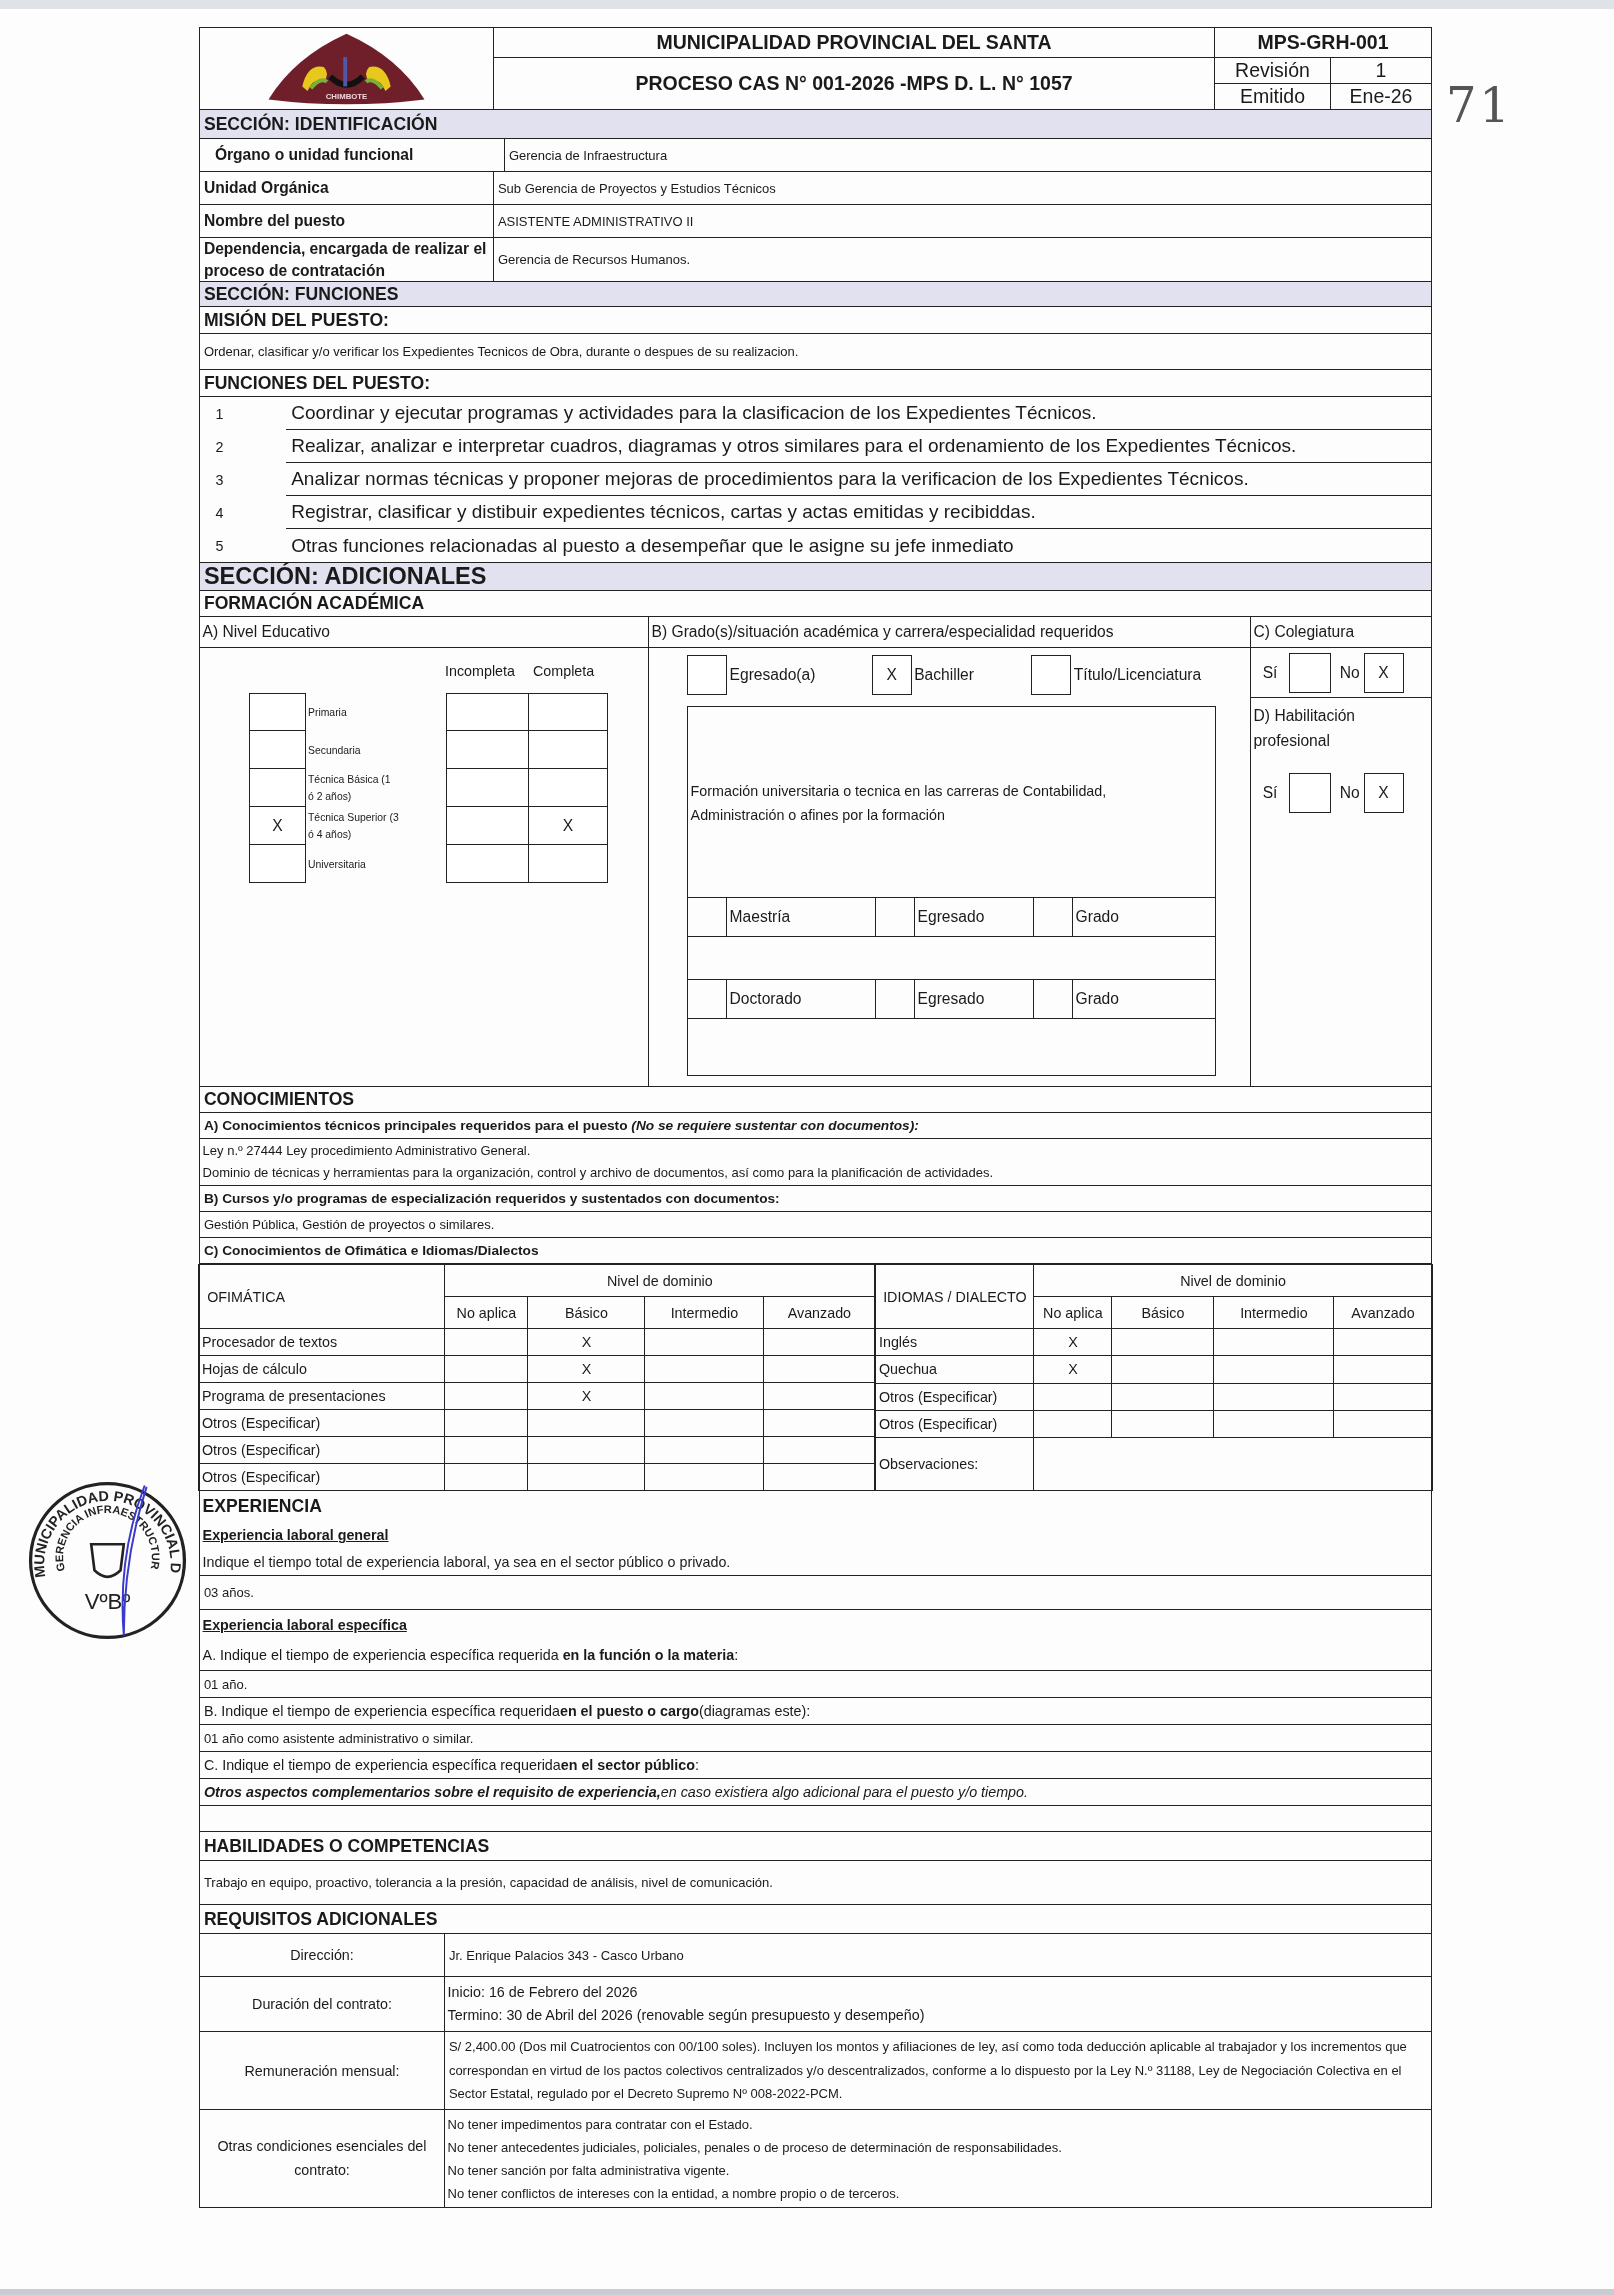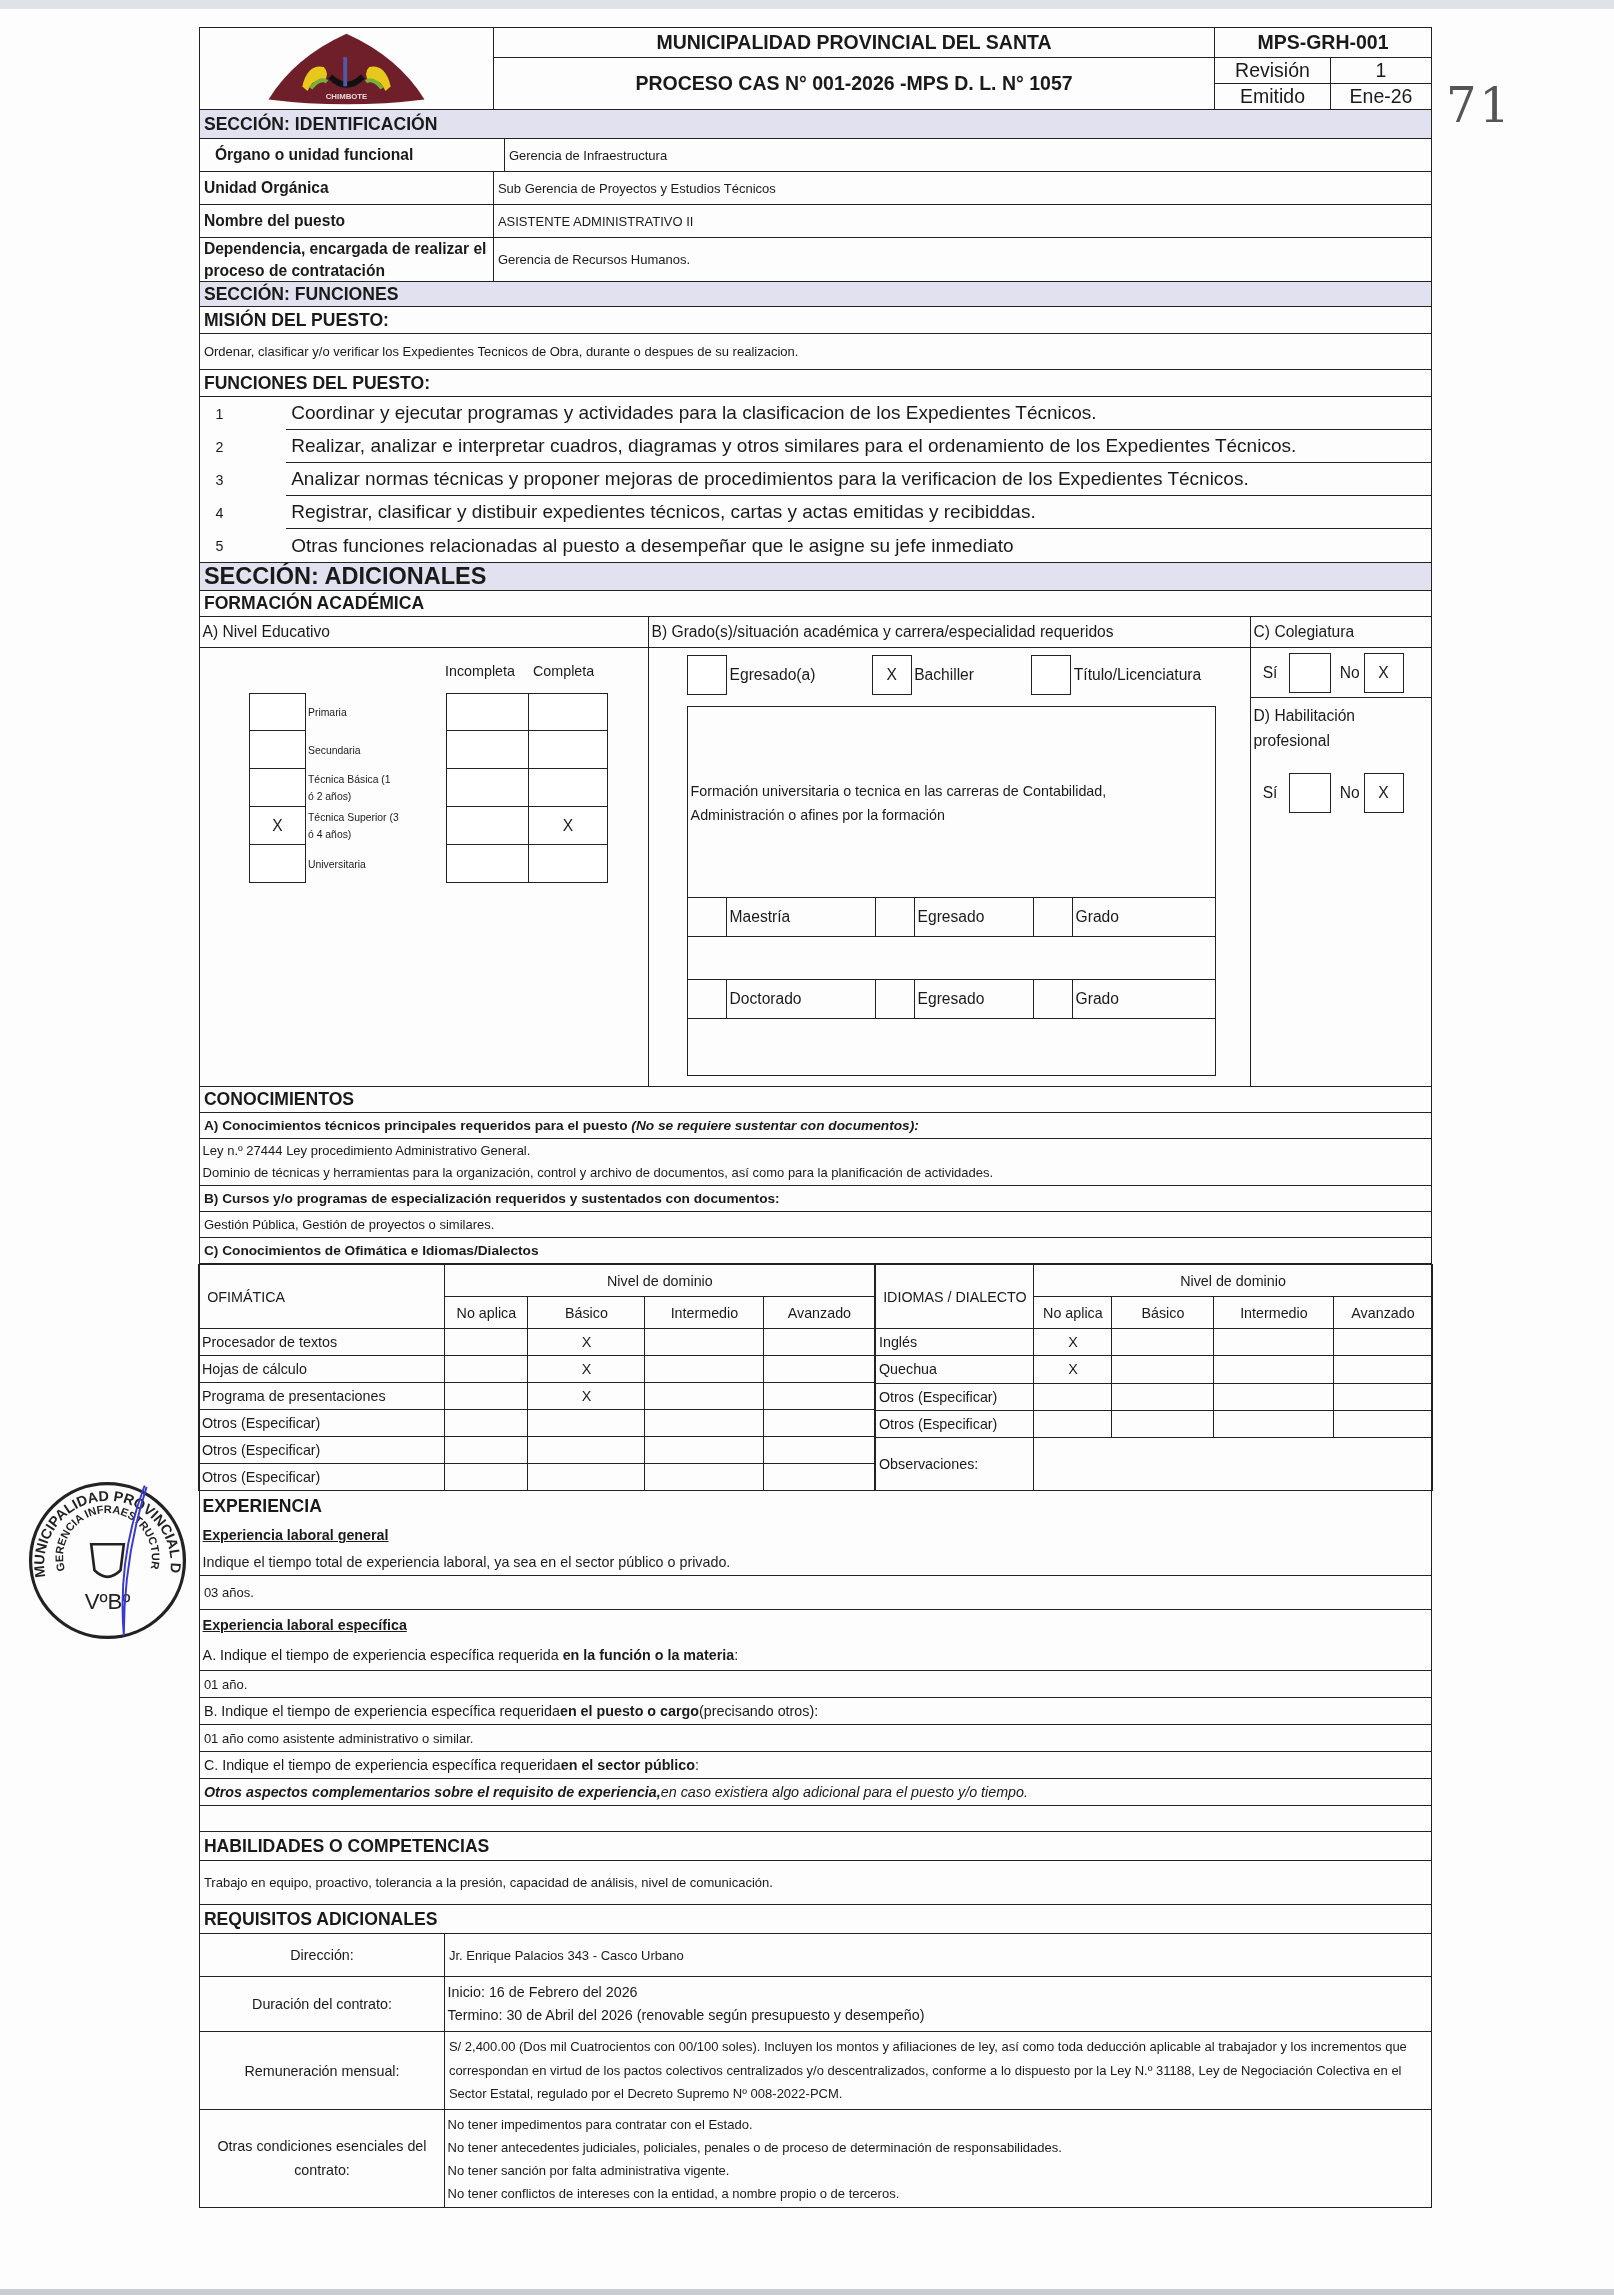--- a/index.html
+++ b/index.html
@@ -371,21 +371,21 @@
     <div class="ul t22">Experiencia laboral específica</div>
     <div class="t22"><span>A. Indique el tiempo de experiencia específica requerida </span><b>en la función o la materia</b><span>:</span></div>
   </div>
   <div class="row" style="height:27px;">
       <div class="cell val">01 año.</div>
     </div>
   <div class="row" style="height:27px;">
       <div class="cell t22">
         <span>B. Indique el tiempo de experiencia específica requerida </span>
         <b>en el puesto o cargo</b>
-        <span> (precisando otros):</span>
+        <span> (diagramas este):</span>
       </div>
     </div>
   <div class="row" style="height:27px;">
       <div class="cell val">01 año como asistente administrativo o similar.</div>
     </div>
   <div class="row" style="height:27px;">
       <div class="cell t22">
         <span>C. Indique el tiempo de experiencia específica requerida </span>
         <b>en el sector público</b>
         <span>:</span>

